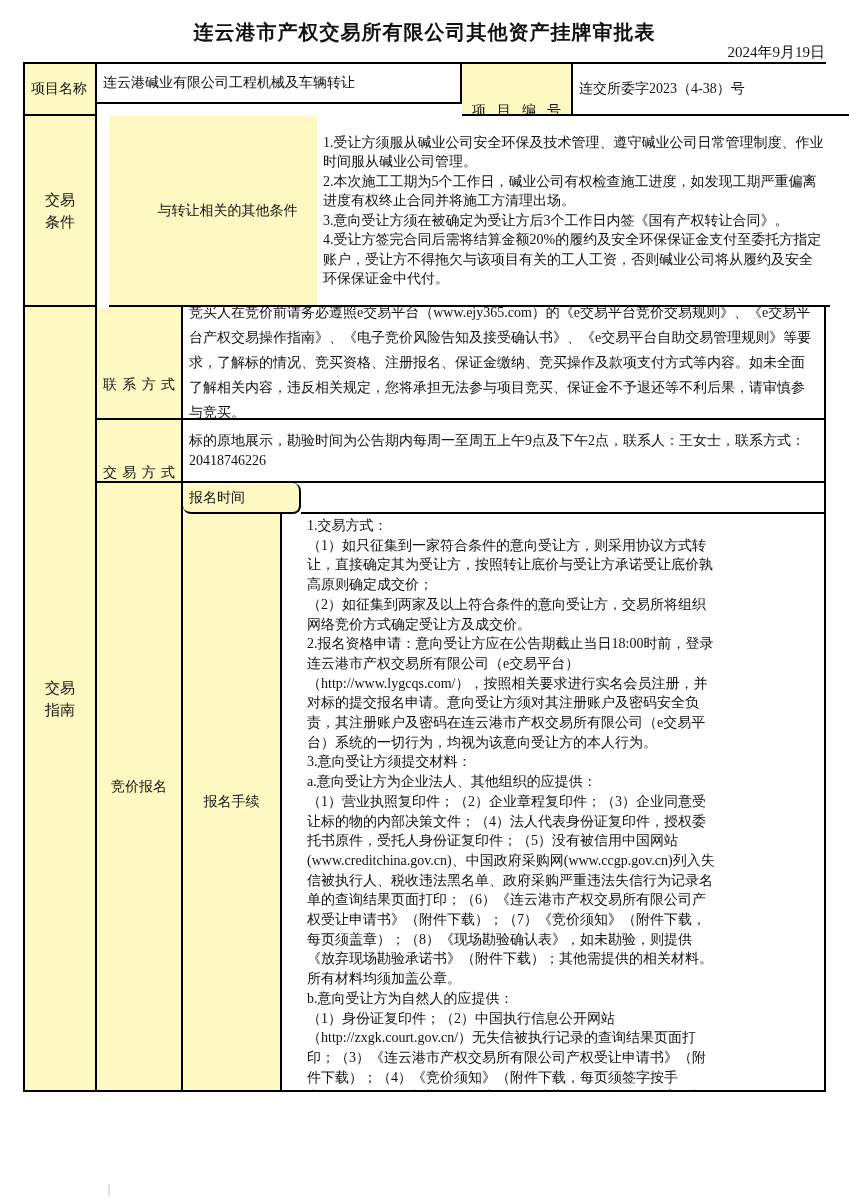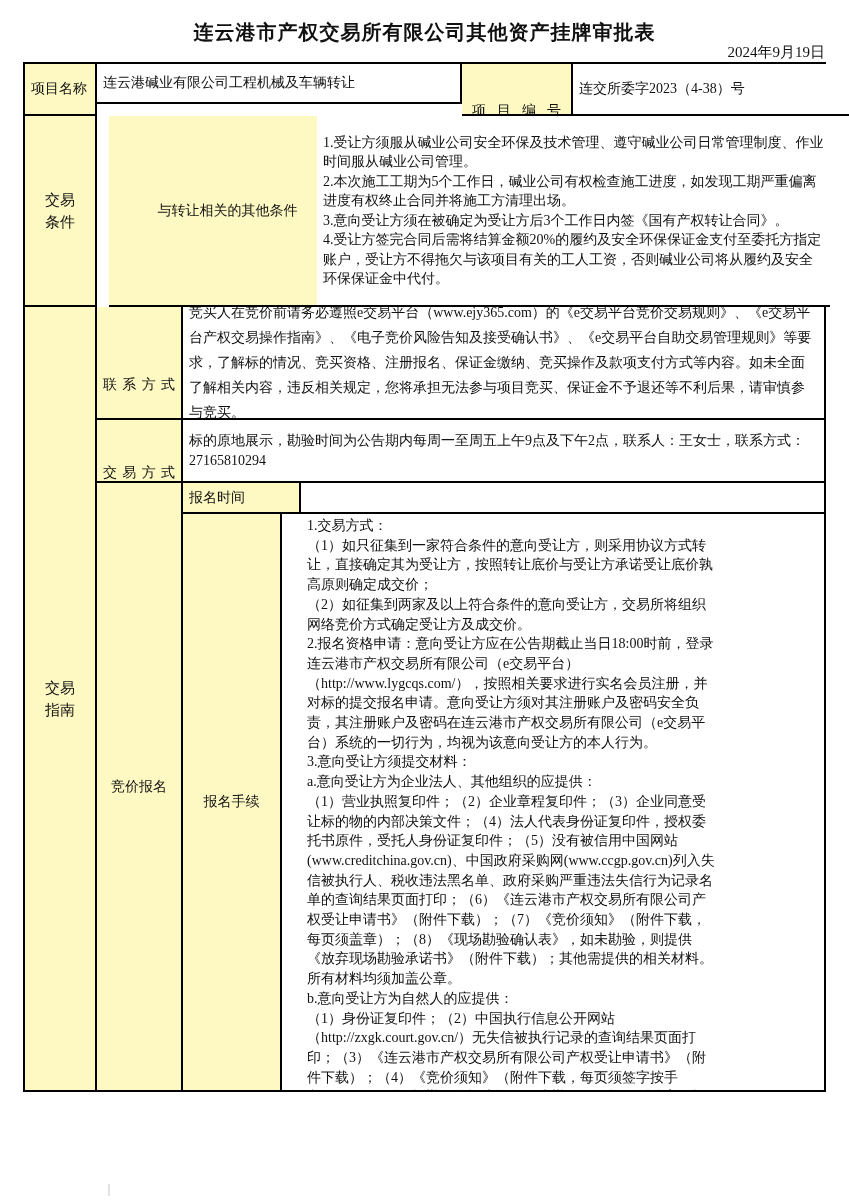--- a/index.html
+++ b/index.html
@@ -120,28 +120,28 @@
       <div class="txt dist">联系方式</div>
     </div>
     <div class="cell white no-r" style="left:158px; top:243px; width:641px; height:113px;">
       <div class="txt al-left rules-txt">竞买人在竞价前请务必遵照e交易平台（www.ejy365.com）的《e交易平台竞价交易规则》、《e交易平台产权交易操作指南》、《电子竞价风险告知及接受确认书》、《e交易平台自助交易管理规则》等要求，了解标的情况、竞买资格、注册报名、保证金缴纳、竞买操作及款项支付方式等内容。如未全面了解相关内容，违反相关规定，您将承担无法参与项目竞买、保证金不予退还等不利后果，请审慎参与竞买。</div>
     </div>
 
     <div class="cell gray" style="left:72px; top:356px; width:86px; height:63px;">
       <div class="txt dist">交易方式</div>
     </div>
     <div class="cell white no-r" style="left:158px; top:356px; width:641px; height:63px;">
-      <div class="txt al-left">标的原地展示，勘验时间为公告期内每周一至周五上午9点及下午2点，联系人：王女士，联系方式：27165810294</div>
+      <div class="txt al-left">标的原地展示，勘验时间为公告期内每周一至周五上午9点及下午2点，联系人：王女士，联系方式：20418746226</div>
     </div>
 
     <div class="cell gray no-b" style="left:72px; top:419px; width:86px; height:607px;">
       <div class="txt al-center">竞价报名</div>
     </div>
 
-    <div class="cell gray" style="left:158px; top:419px; width:118px; height:31px;">
+    <div class="cell gray" style="left:158px; top:419px; width:118px; height:31px;border-radius:8px;">
       <div class="txt al-left">报名时间</div>
     </div>
     <div class="cell white no-r" style="left:276px; top:419px; width:523px; height:31px;">
       <div class="txt al-left"></div>
     </div>
 
     <div class="cell gray no-b" style="left:158px; top:450px; width:99px; height:576px;">
       <div class="txt al-center">报名手续</div>
     </div>
     <div class="cell white no-r no-b top" style="left:276px; top:450px; width:420px; height:576px;">

